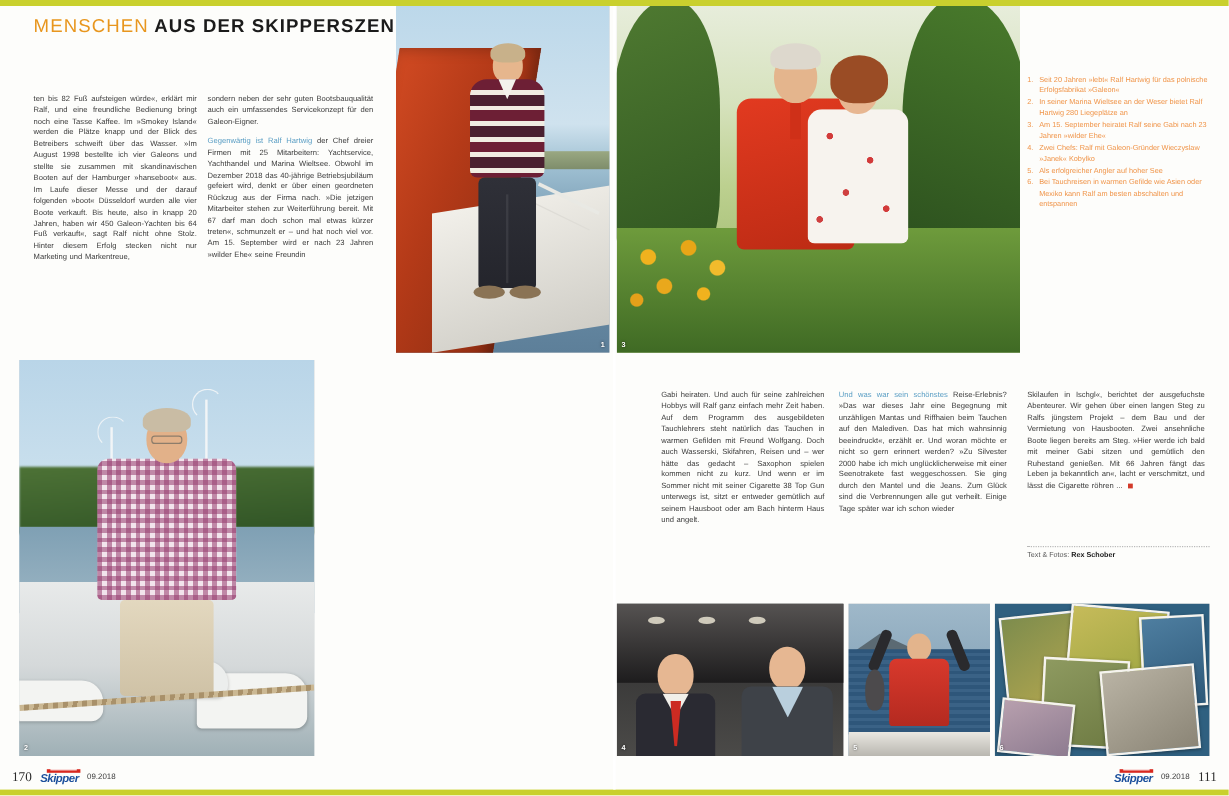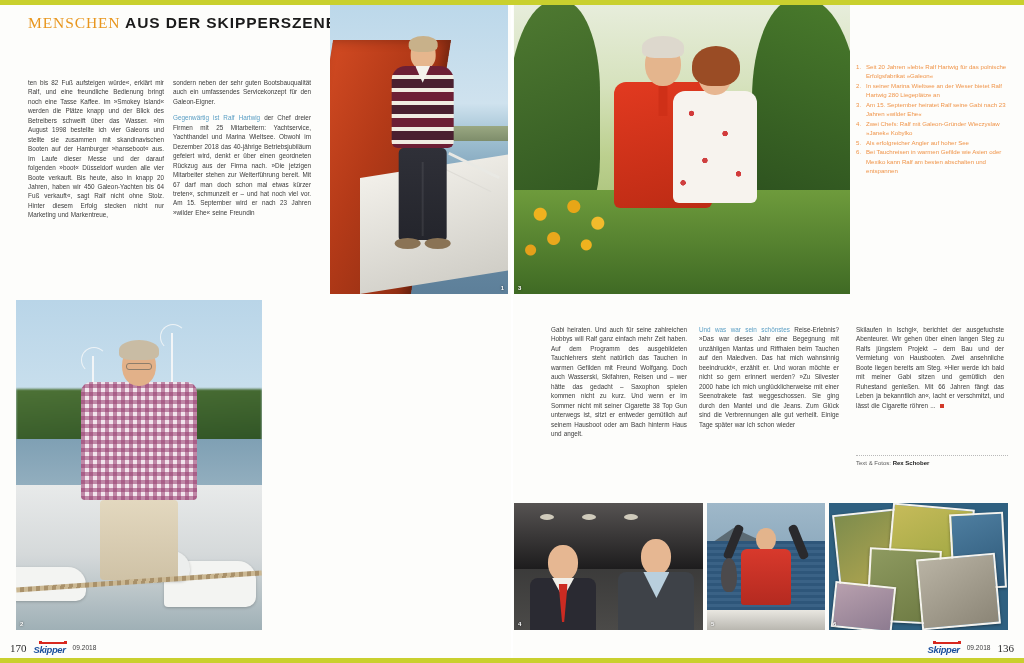--- a/index.html
+++ b/index.html
@@ -25,21 +25,21 @@
     position: absolute; top: 5px; bottom: 5px; left: 511px;
     width: 2px; background: #ffffff; z-index: 40;
   }
 
   
   .headline {
     position: absolute; left: 28px; top: 14px;
     font-size: 15.5px; font-weight: bold; letter-spacing: 0.9px;
     white-space: nowrap;
   }
-  .headline .kicker { color: #e8961e; font-weight: normal; font-family: Liberation Serif, serif; }
+  .headline .kicker { color: #e8961e; font-weight: normal; }
   .headline .main { color: #1b1b1b; font-weight: bold; }
 
   
   .col {
     position: absolute;
     font-size: 6.35px;
     line-height: 9.45px;
     color: #3c3c3c;
     text-align: justify;
     -webkit-hyphens: none; hyphens: none;
@@ -478,16 +478,16 @@
     </span>
     <span class="issue">09.2018</span>
   </div>
 
   <div class="footer footer-right">
     <span class="logo">
       <span class="bar"></span>
       <span>Skipper</span>
     </span>
     <span class="issue">09.2018</span>
-    <span class="pageno">136</span>
+    <span class="pageno">111</span>
   </div>
 
 </div>
 
 </body></html>

